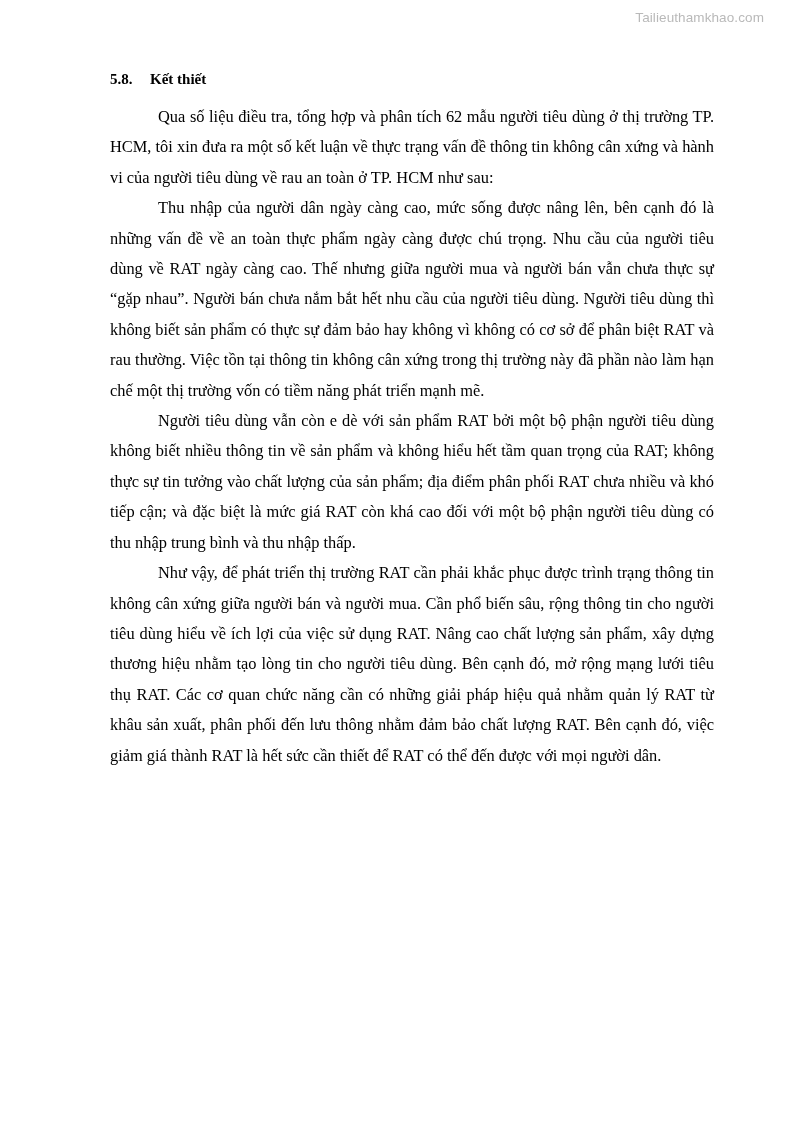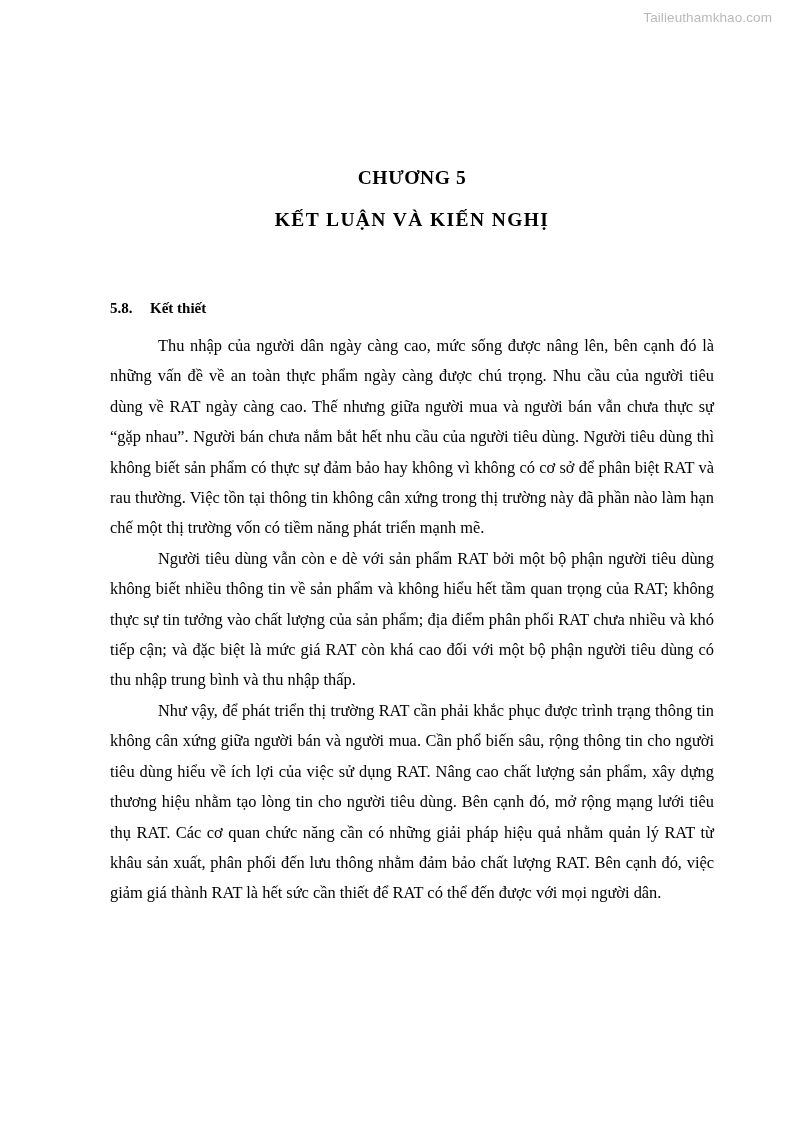--- a/index.html
+++ b/index.html
@@ -21,21 +21,21 @@
     position: relative;
     width: 794px;
     height: 1123px;
     box-sizing: border-box;
   }
 
   
   .watermark {
     position: absolute;
     top: 10px;
-    right: 22px;
+    right: 30px;
     font-family: "Liberation Sans", "DejaVu Sans", sans-serif;
     font-size: 13.5px;
     color: #b9b9b9;
     letter-spacing: 0.1px;
     white-space: nowrap;
     user-select: none;
   }
 
   
   .content {
@@ -100,29 +100,26 @@
 </style>
 </head>
 <body>
 
 <div class="page">
 
   <div class="watermark">Tailieuthamkhao.com</div>
 
   <div class="content">
 
-    <div class="title-block">
-      <div class="chapter-title">CHƯƠNG 5</div>
-      <div class="chapter-subtitle">KẾT LUẬN VÀ KIẾN NGHỊ</div>
-    </div>
 
     <div class="section-heading">
       <span class="sec-num">5.8.</span><span class="sec-label">Kết thiết</span>
     </div>
 
     <div class="body-text">
+      <p class="para">Qua số liệu điều tra, tổng hợp và phân tích 62 mẫu người tiêu dùng ở thị trường TP. HCM, tôi xin đưa ra một số kết luận về thực trạng vấn đề thông tin không cân xứng và hành vi của người tiêu dùng về rau an toàn ở TP. HCM như sau:</p>
       <p class="para">Thu nhập của người dân ngày càng cao, mức sống được nâng lên, bên cạnh đó là những vấn đề về an toàn thực phẩm ngày càng được chú trọng. Nhu cầu của người tiêu dùng về RAT ngày càng cao. Thế nhưng giữa người mua và người bán vẫn chưa thực sự “gặp nhau”. Người bán chưa nắm bắt hết nhu cầu của người tiêu dùng. Người tiêu dùng thì không biết sản phẩm có thực sự đảm bảo hay không vì không có cơ sở để phân biệt RAT và rau thường. Việc tồn tại thông tin không cân xứng trong thị trường này đã phần nào làm hạn chế một thị trường vốn có tiềm năng phát triển mạnh mẽ.</p>
       <p class="para">Người tiêu dùng vẫn còn e dè với sản phẩm RAT bởi một bộ phận người tiêu dùng không biết nhiều thông tin về sản phẩm và không hiểu hết tầm quan trọng của RAT; không thực sự tin tưởng vào chất lượng của sản phẩm; địa điểm phân phối RAT chưa nhiều và khó tiếp cận; và đặc biệt là mức giá RAT còn khá cao đối với một bộ phận người tiêu dùng có thu nhập trung bình và thu nhập thấp.</p>
       <p class="para">Như vậy, để phát triển thị trường RAT cần phải khắc phục được trình trạng thông tin không cân xứng giữa người bán và người mua. Cần phổ biến sâu, rộng thông tin cho người tiêu dùng hiểu về ích lợi của việc sử dụng RAT. Nâng cao chất lượng sản phẩm, xây dựng thương hiệu nhằm tạo lòng tin cho người tiêu dùng. Bên cạnh đó, mở rộng mạng lưới tiêu thụ RAT. Các cơ quan chức năng cần có những giải pháp hiệu quả nhằm quản lý RAT từ khâu sản xuất, phân phối đến lưu thông nhằm đảm bảo chất lượng RAT. Bên cạnh đó, việc giảm giá thành RAT là hết sức cần thiết để RAT có thể đến được với mọi người dân.</p>
     </div>
 
   </div>
 </div>
 
 </body></html>

